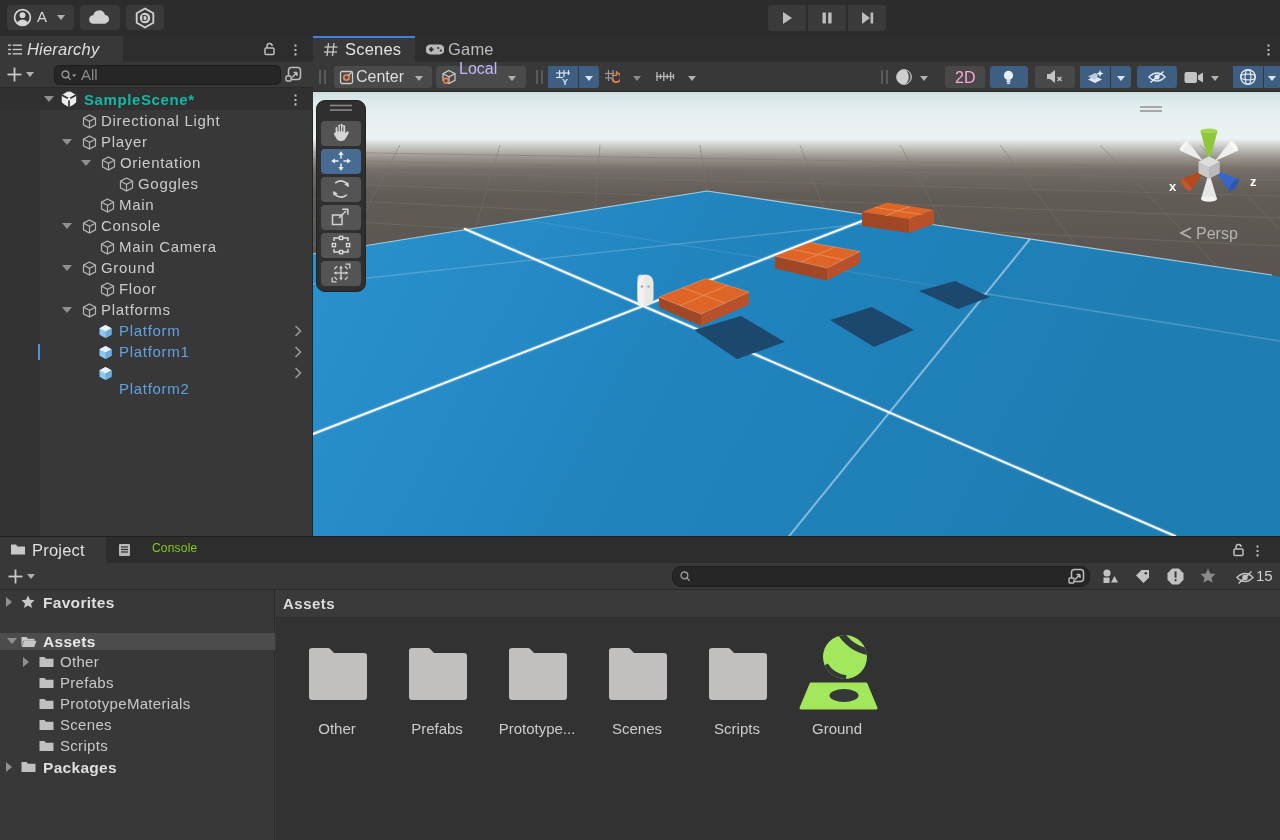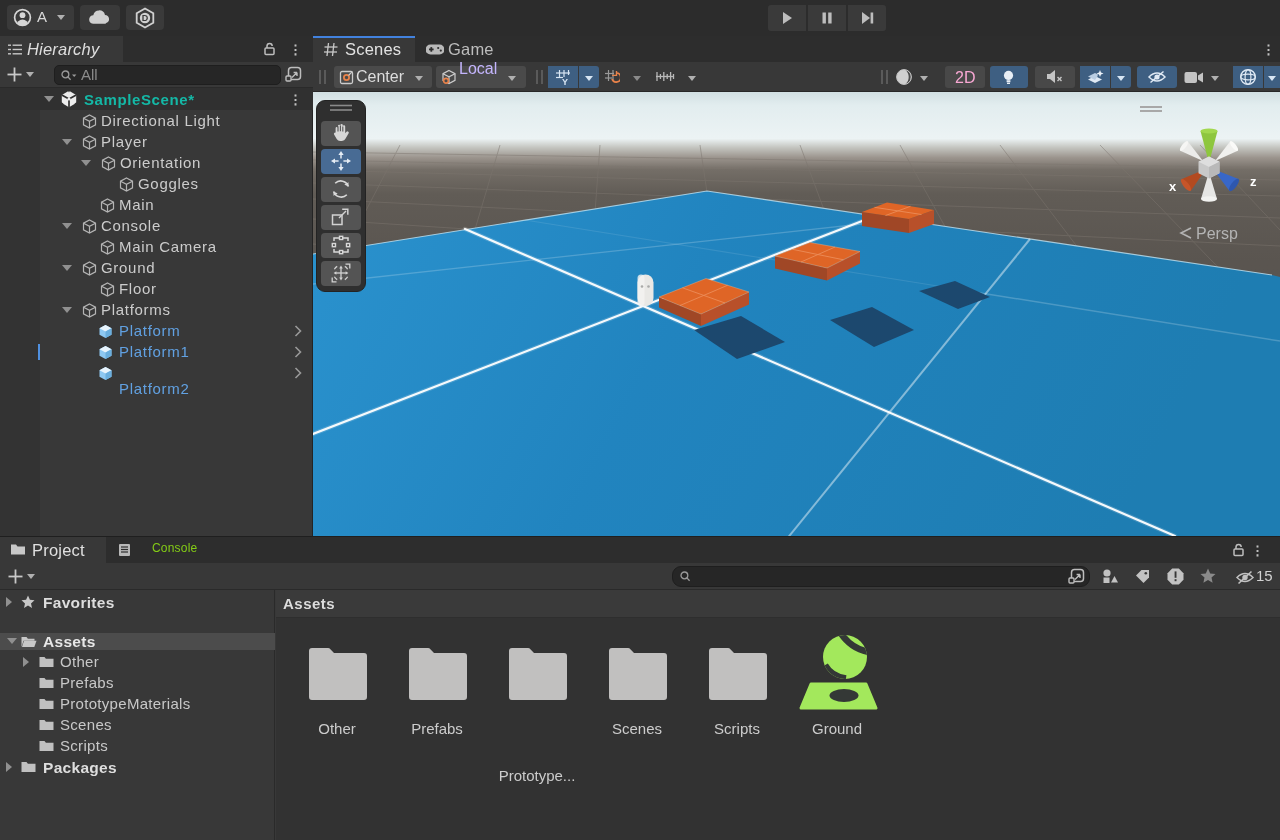--- a/index.html
+++ b/index.html
@@ -701,21 +701,21 @@
       <path d="M3 4 a3 3 0 0 1 3 -3 h16 a3 3 0 0 1 2.4 1.2 L28 6 h30 a3 3 0 0 1 3 3 v41 a3 3 0 0 1 -3 3 H6 a3 3 0 0 1 -3 -3 Z" fill="#c1c0bf"></path>
     </svg>
   <div class="abs" style="left:289px;top:720px;width:96px;text-align:center;color:#cccccc;font-size:15px;">Other</div>
   <svg class="abs" style="left:406px;top:647px;" width="64" height="54" viewBox="0 0 64 54">
       <path d="M3 4 a3 3 0 0 1 3 -3 h16 a3 3 0 0 1 2.4 1.2 L28 6 h30 a3 3 0 0 1 3 3 v41 a3 3 0 0 1 -3 3 H6 a3 3 0 0 1 -3 -3 Z" fill="#c1c0bf"></path>
     </svg>
   <div class="abs" style="left:389px;top:720px;width:96px;text-align:center;color:#cccccc;font-size:15px;">Prefabs</div>
   <svg class="abs" style="left:506px;top:647px;" width="64" height="54" viewBox="0 0 64 54">
       <path d="M3 4 a3 3 0 0 1 3 -3 h16 a3 3 0 0 1 2.4 1.2 L28 6 h30 a3 3 0 0 1 3 3 v41 a3 3 0 0 1 -3 3 H6 a3 3 0 0 1 -3 -3 Z" fill="#c1c0bf"></path>
     </svg>
-  <div class="abs" style="left:489px;top:720px;width:96px;text-align:center;color:#cccccc;font-size:15px;margin-top:47px;">Prototype...</div>
+  <div class="abs" style="left:489px;top:720px;width:96px;text-align:center;color:#cccccc;font-size:15px;">Prototype...</div>
   <svg class="abs" style="left:606px;top:647px;" width="64" height="54" viewBox="0 0 64 54">
       <path d="M3 4 a3 3 0 0 1 3 -3 h16 a3 3 0 0 1 2.4 1.2 L28 6 h30 a3 3 0 0 1 3 3 v41 a3 3 0 0 1 -3 3 H6 a3 3 0 0 1 -3 -3 Z" fill="#c1c0bf"></path>
     </svg>
   <div class="abs" style="left:589px;top:720px;width:96px;text-align:center;color:#cccccc;font-size:15px;">Scenes</div>
   <svg class="abs" style="left:706px;top:647px;" width="64" height="54" viewBox="0 0 64 54">
       <path d="M3 4 a3 3 0 0 1 3 -3 h16 a3 3 0 0 1 2.4 1.2 L28 6 h30 a3 3 0 0 1 3 3 v41 a3 3 0 0 1 -3 3 H6 a3 3 0 0 1 -3 -3 Z" fill="#c1c0bf"></path>
     </svg>
   <div class="abs" style="left:689px;top:720px;width:96px;text-align:center;color:#cccccc;font-size:15px;">Scripts</div>
   <svg class="abs" style="left:798px;top:632px;" width="80" height="82" viewBox="0 0 80 82">
 <defs>

